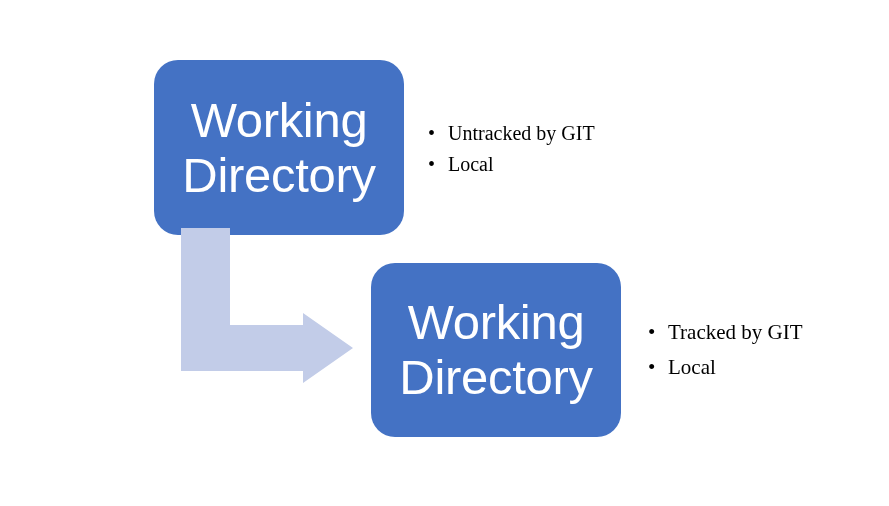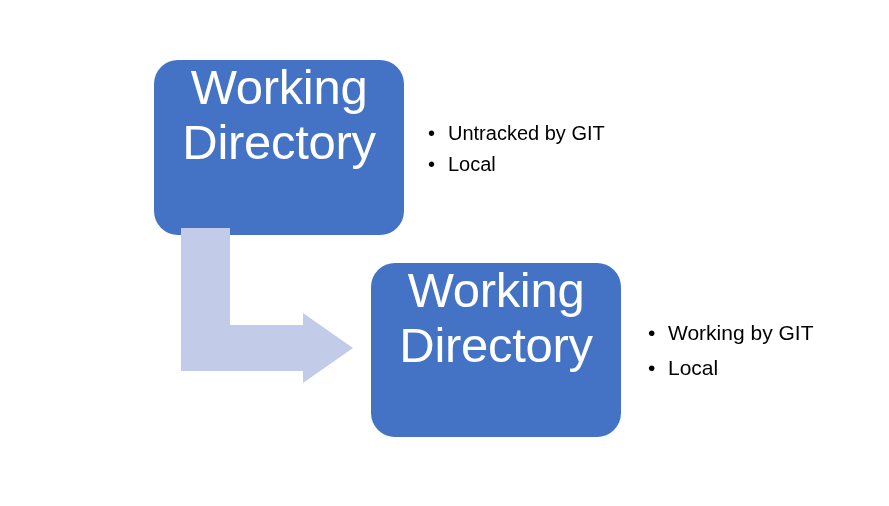--- a/index.html
+++ b/index.html
@@ -20,20 +20,21 @@
   }
 
   
   .box {
     position: absolute;
     background: #4472C4;
     border-radius: 24px;
     display: flex;
     flex-direction: column;
     align-items: center;
+    justify-content: center;
     color: #ffffff;
     font-family: "Liberation Sans", sans-serif;
     font-weight: 400;
     line-height: 1.12;
     text-align: center;
     letter-spacing: -0.3px;
   }
   #box-working-directory-untracked {
     left: 154px;
     top: 60px;
@@ -69,21 +70,21 @@
     color: #000000;
     white-space: nowrap;
   }
 
   
   .bullet-list {
     position: absolute;
     list-style: none;
     margin: 0;
     padding: 0;
-    font-family: Liberation Sans, sans-serif;
+    font-family: Liberation Serif, serif;
     color: #000000;
   }
   .bullet-list li {
     position: relative;
     padding-left: 20px;
     white-space: nowrap;
   }
   .bullet-list li::before {
     content: "\2022";
     position: absolute;
@@ -124,17 +125,17 @@
     <span class="box-line">Working</span>
     <span class="box-line">Directory</span>
   </div>
 
   <ul id="bullets-untracked" class="bullet-list">
     <li>Untracked by GIT</li>
     <li>Local</li>
   </ul>
 
   <ul id="bullets-tracked" class="bullet-list">
-    <li>Working by GIT</li>
+    <li>Tracked by GIT</li>
     <li>Local</li>
   </ul>
 
 </div>
 
 </body></html>

